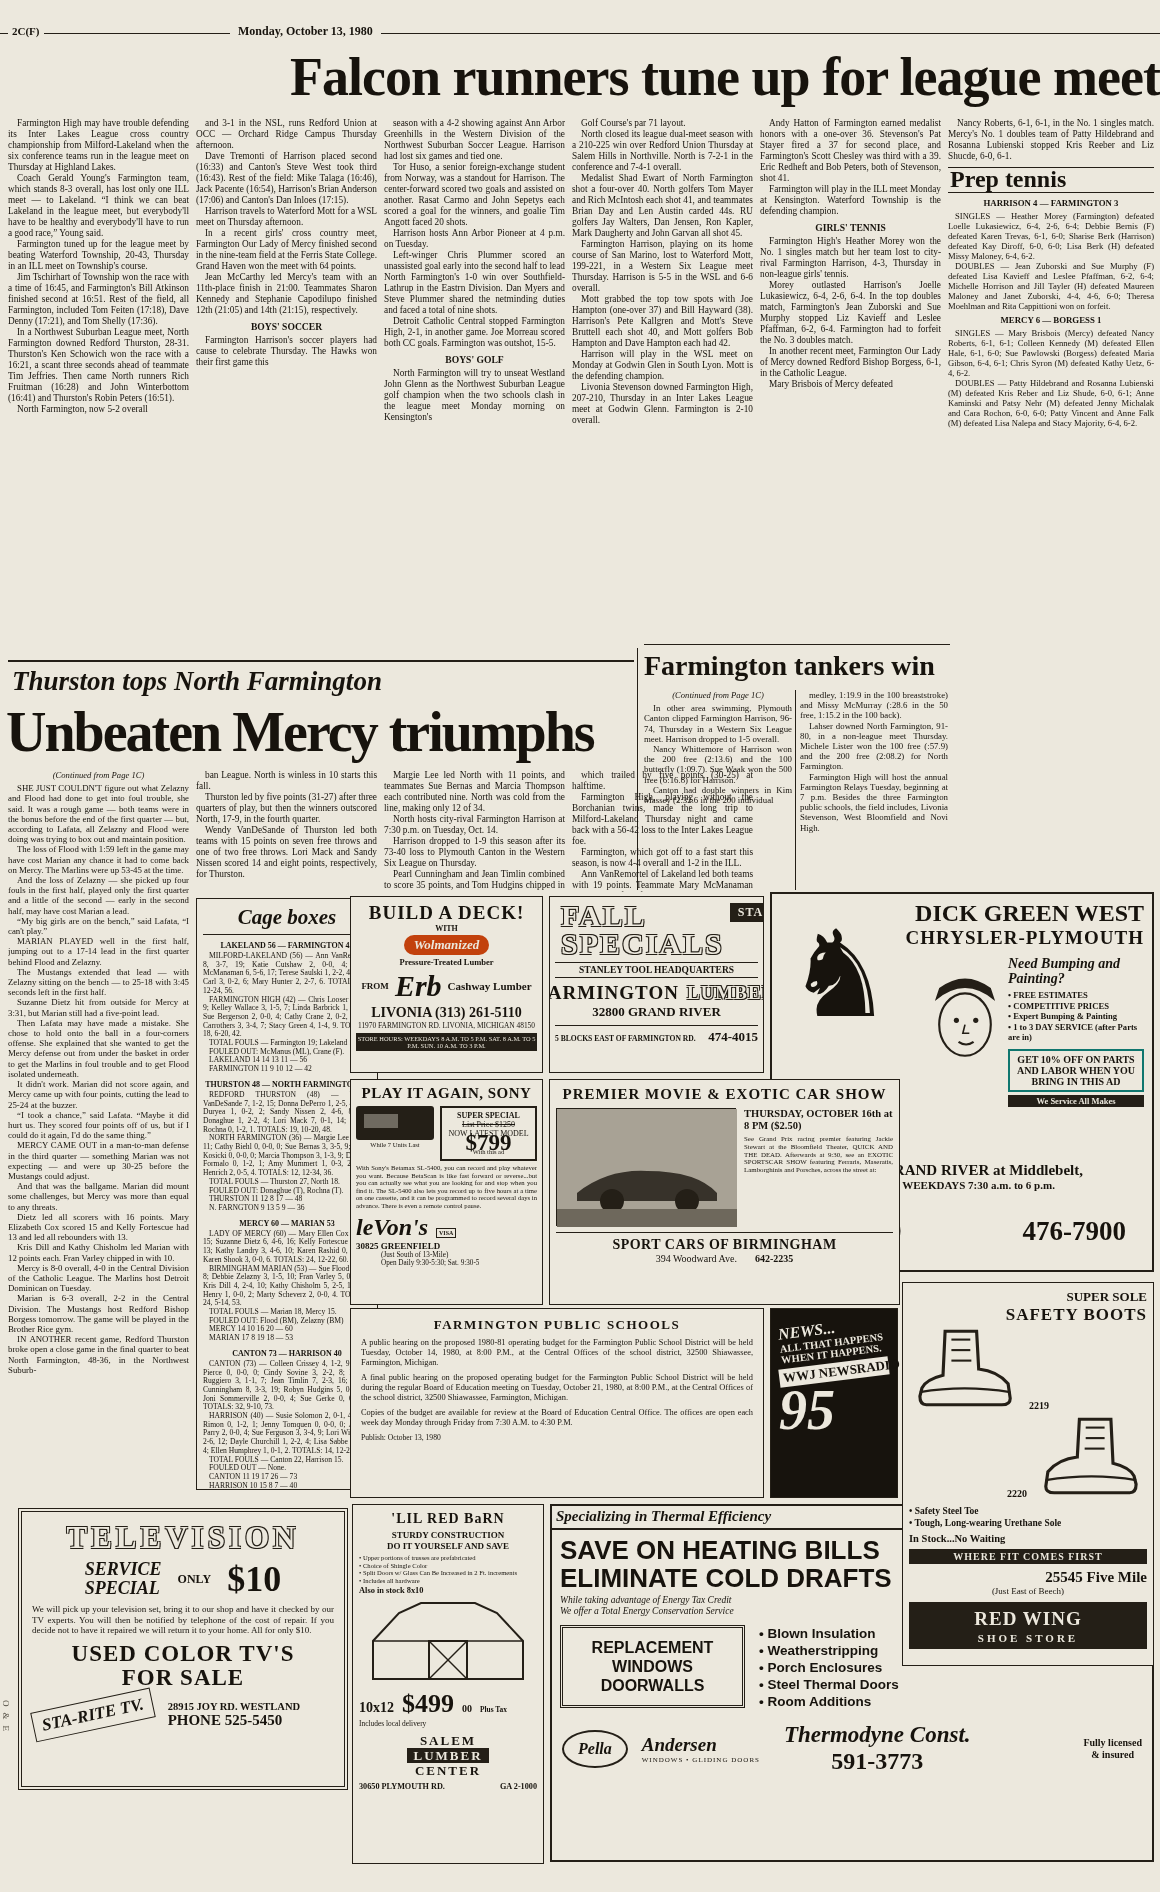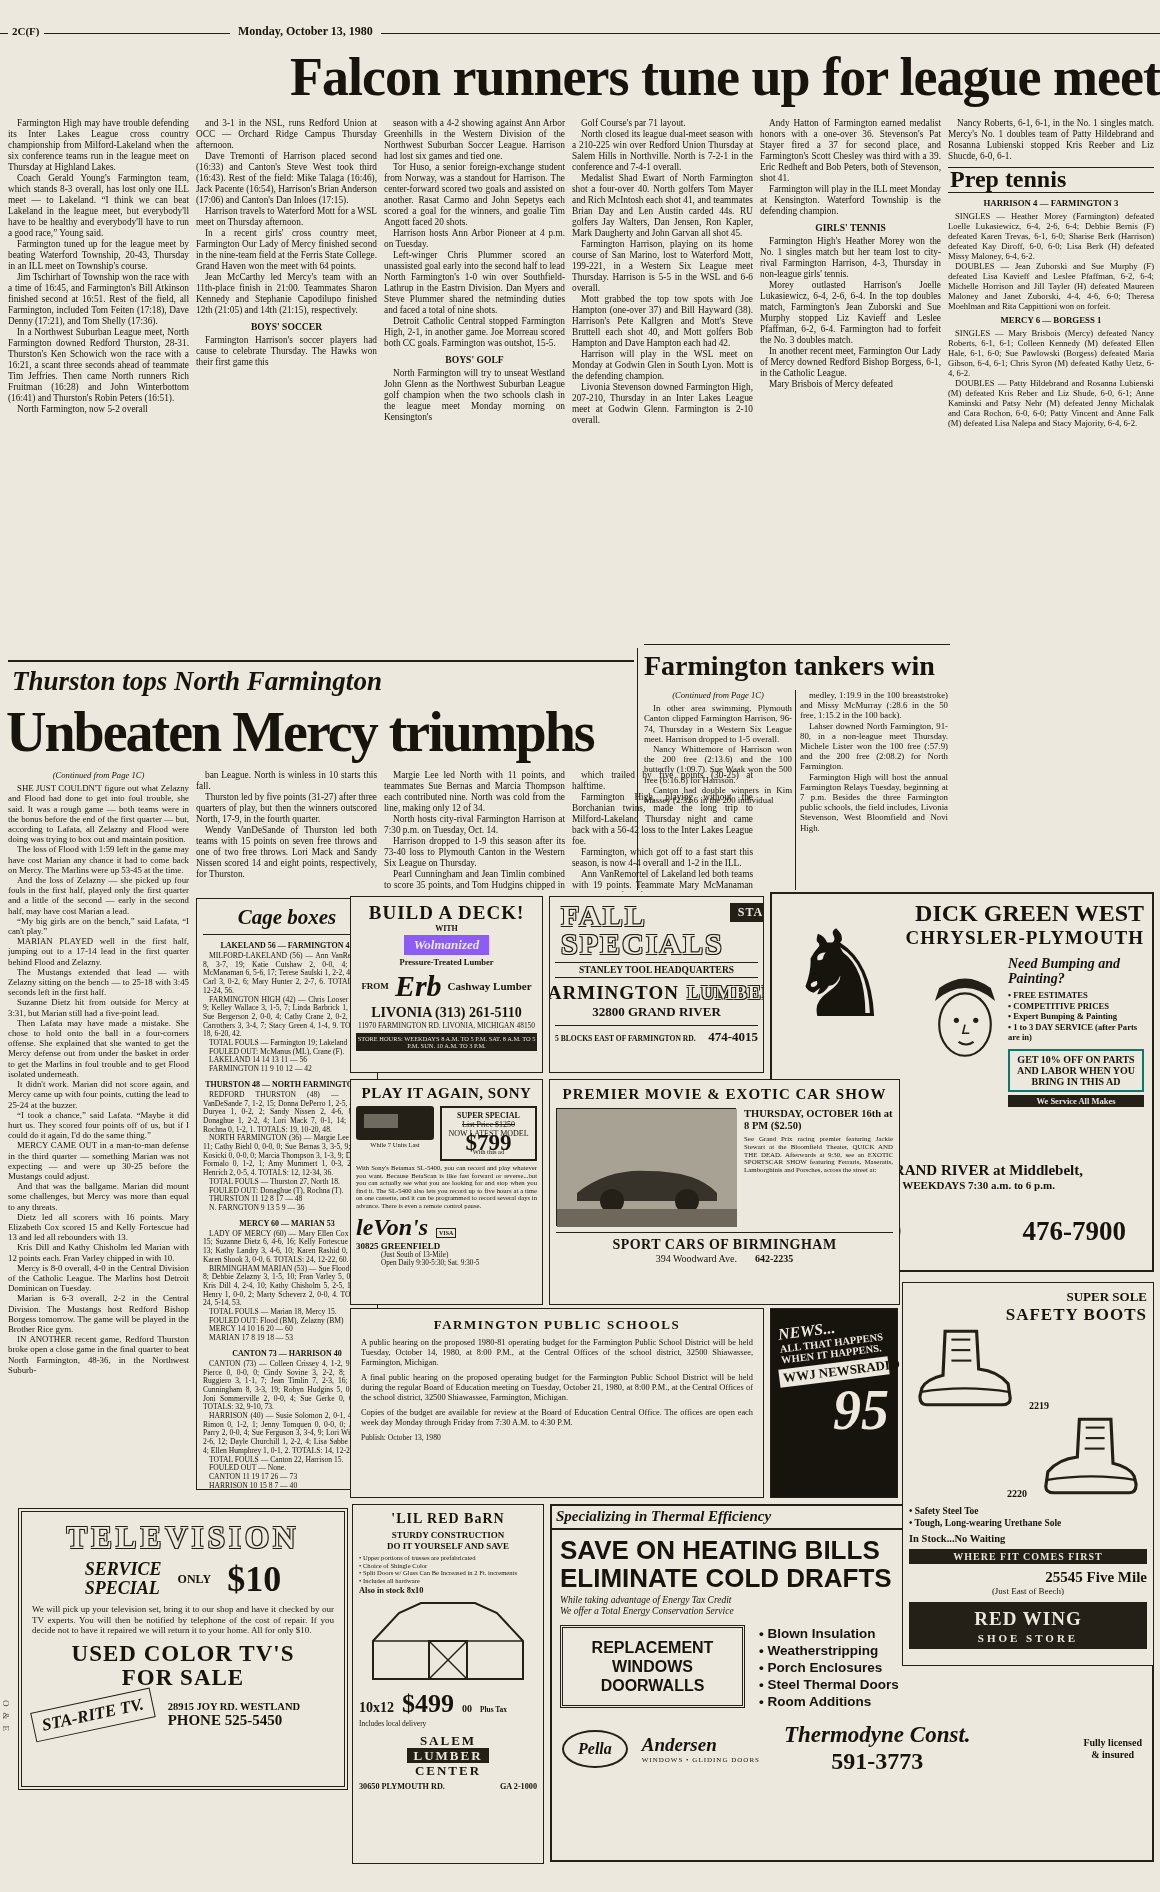--- a/index.html
+++ b/index.html
@@ -51,21 +51,21 @@
   .dg-bullet { font-size:8.6px; line-height:10.5px; font-weight:bold; }
   .dg-bullet::before { content:"• "; }
   .dg-offer { border:2px solid #0f766e; font-weight:bold; font-size:10px; text-align:center; padding:3px 2px; line-height:11px; }
   .dg-service { background:#241f17; color:#ece8dd; font-size:8.5px; text-align:center; padding:1px 0; margin-top:3px; font-weight:bold; }
   .dg-addr { font-size:15px; font-weight:bold; text-align:center; }
   .dg-hours { font-size:11px; font-weight:bold; text-align:center; }
   .dg-phone { font-size:27px; font-weight:bold; }
 
   
   #builddeck .bd-title { font-size:19px; font-weight:bold; text-align:center; letter-spacing:1px; }
-  .wol-badge { background:#8b5cf6; color:#ece8dd; border-radius:0; font-style:italic; font-weight:bold; font-size:13px; padding:2px 10px; display:inline-block; }
+  .wol-badge { background:#c2410c; color:#ece8dd; border-radius:10px; font-style:italic; font-weight:bold; font-size:13px; padding:2px 10px; display:inline-block; }
   .erb-script { font-size:30px; font-weight:bold; font-style:italic; }
   .bd-phone { font-size:14px; font-weight:bold; }
   .bd-addr { font-size:7.4px; text-align:center; }
   .bd-hours { background:#241f17; color:#ece8dd; font-size:6.4px; text-align:center; padding:2px 1px; }
 
   
   .st-badge { background:#241f17; color:#ece8dd; font-weight:bold; font-size:12px; padding:2px 8px; display:inline-block; letter-spacing:1px; }
   .st-fall { font-size:30px; font-weight:bold; letter-spacing:2px; line-height:28px; }
   .st-hq { border-top:1px solid #241f17; border-bottom:1px solid #241f17; text-align:center; font-weight:bold; font-size:9.5px; padding:2px 0; }
   .st-store { font-size:19px; font-weight:900; letter-spacing:1px; text-align:center; }
@@ -519,21 +519,21 @@
   <div class="rw-logo2">SHOE STORE</div>
 </div>
 
 <div class="abs" id="wwj" style="left:770px;top:1308px;width:128px;height:190px;padding:10px 8px">
   <div class="wwj-rot">
     <div class="wwj-news">NEWS...</div>
     <div class="wwj-line">ALL THAT HAPPENS</div>
     <div class="wwj-line">WHEN IT HAPPENS.</div>
   </div>
   <div class="wwj-band">WWJ NEWSRADIO</div>
-  <div class="wwj-95" style="text-align:right">95</div>
+  <div class="wwj-95" style="">95</div>
 </div>
 
 <div class="abs ad" id="schools" style="left:350px;top:1308px;width:414px;height:190px;padding:8px 10px">
   <div class="sc-title">FARMINGTON PUBLIC SCHOOLS</div>
   <div class="sc-body">
       <div class="para">A public hearing on the proposed 1980-81 operating budget for the Farmington Public School District will be held Tuesday, October 14, 1980, at 8:00 P.M., at the Central Offices of the school district, 32500 Shiawassee, Farmington, Michigan.</div>
       <div class="para">A final public hearing on the proposed operating budget for the Farmington Public School District will be held during the regular Board of Education meeting on Tuesday, October 21, 1980, at 8:00 P.M., at the Central Offices of the school district, 32500 Shiawassee, Farmington, Michigan.</div>
       <div class="para">Copies of the budget are available for review at the Board of Education Central Office. The offices are open each week day Monday through Friday from 7:30 A.M. to 4:30 P.M.</div>
     </div>
   <div class="sc-pub">Publish: October 13, 1980</div>

